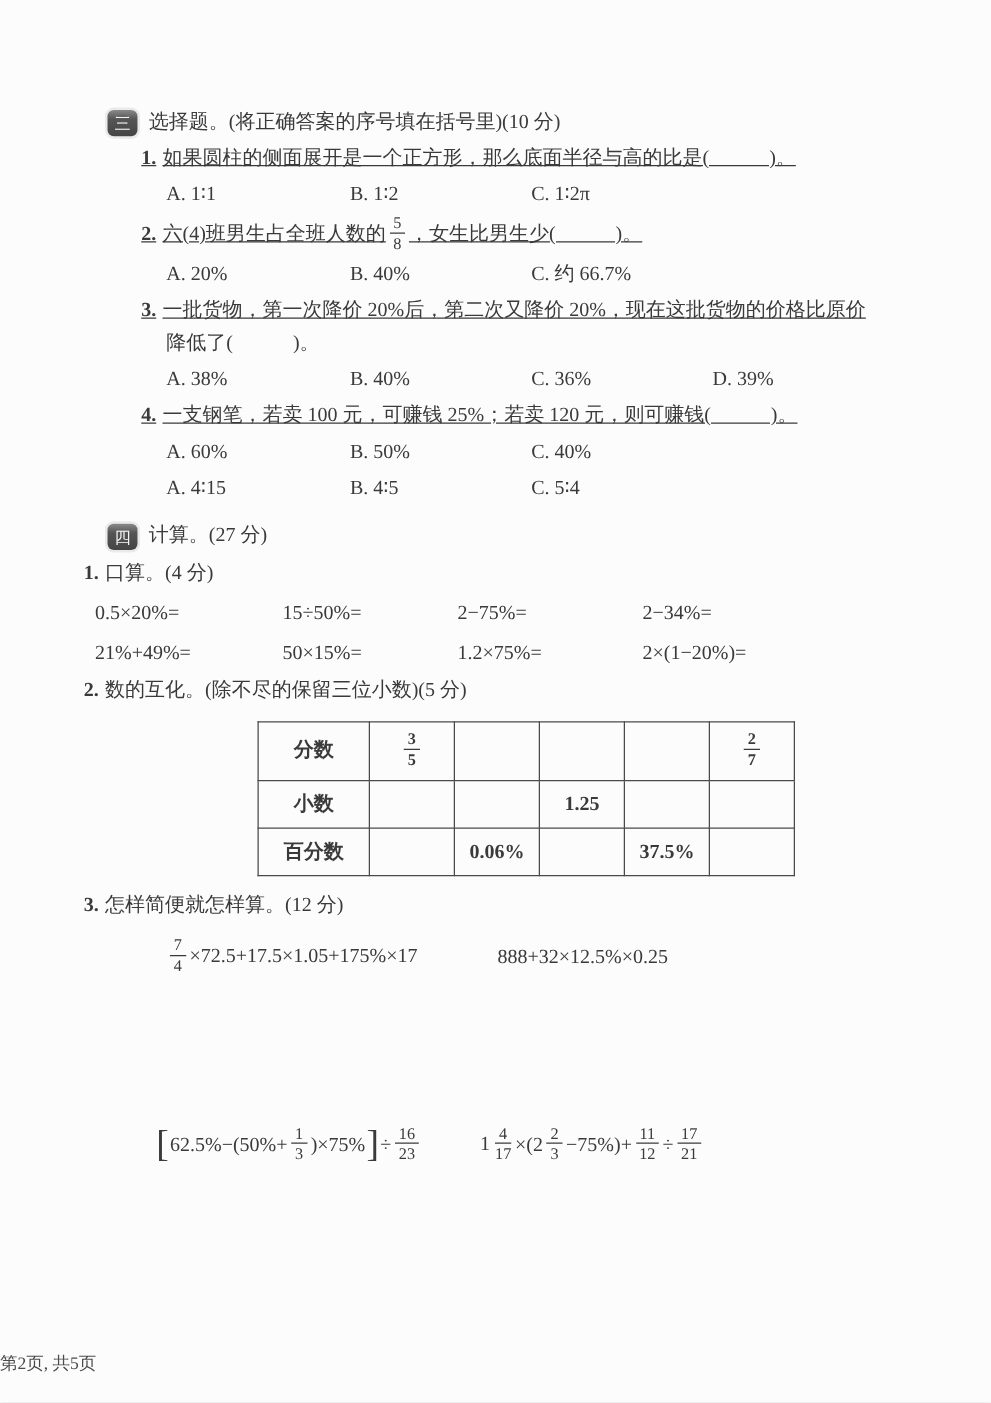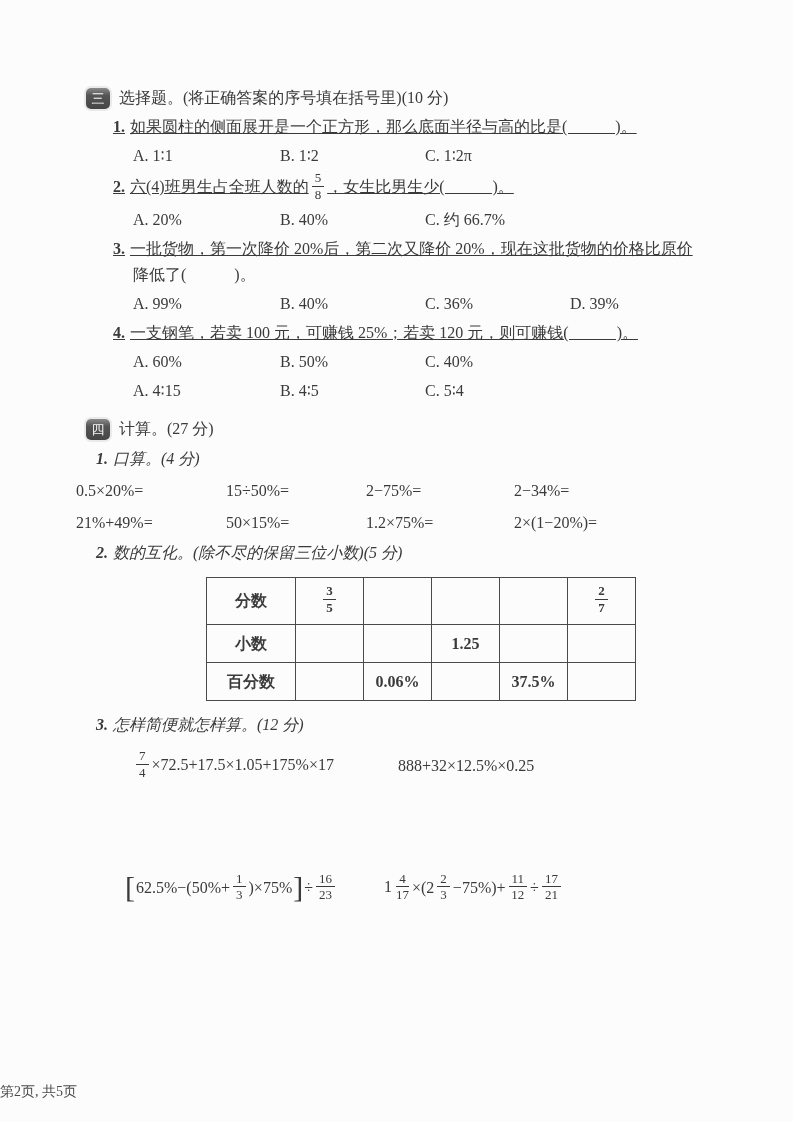--- a/index.html
+++ b/index.html
@@ -41,21 +41,21 @@
     box-shadow: 0 0 0 2px rgba(200,200,200,.35);
   }
   .q-line { margin: 5px 0 0 113px; text-decoration: underline; }
   .q-cont { margin: 2px 0 0 133px; }
   .qnum { font-weight: bold; margin-right: 5px; }
   .opts {
     display: grid;
     grid-template-columns: 147px 145px 145px 1fr;
     margin: 5px 0 5px 133px;
   }
-  .sub-title { margin: 6px 0 0 96px; font-style: italic; }
+  .sub-title { margin: 6px 0 0 67px; }
   .oral-row {
     display: grid;
     grid-template-columns: 150px 140px 148px 1fr;
     margin: 8px 0 0 76px;
   }
   .frac {
     display: inline-flex;
     flex-direction: column;
     align-items: center;
     vertical-align: middle;
@@ -76,21 +76,21 @@
     border: 1px solid #4a4a4a;
     text-align: center;
     vertical-align: middle;
     padding: 0;
   }
   .lbl-cell { width: 88px; }
   .data-cell { width: 67px; }
   .row-frac td { height: 46px; }
   .row-dec td, .row-pct td { height: 37px; }
   .sim-row1 { display: flex; align-items: center; margin-top: 14px; }
-  .sim-row2 { display: flex; align-items: center; margin-top: 92px; }
+  .sim-row2 { display: flex; align-items: center; margin-top: 120px; }
   .sim-e1 { margin-left: 133px; }
   .sim-e2 { margin-left: 64px; }
   .sim-e3 { margin-left: 124px; }
   .sim-e4 { margin-left: 46px; }
   .bracket {
     font-size: 30px;
     line-height: 0;
     vertical-align: -5px;
     font-weight: 300;
     padding: 0 1px;
@@ -133,21 +133,21 @@
     <span>A. 20%</span>
     <span>B. 40%</span>
     <span>C. 约 66.7%</span>
   </div>
 
   <div class="q-line">
     <span class="qnum">3.</span><span>一批货物，第一次降价 20%后，第二次又降价 20%，现在这批货物的价格比原价</span>
   </div>
   <div class="q-cont">降低了(　　　)。</div>
   <div class="opts">
-    <span>A. 99%</span>
+    <span>A. 38%</span>
     <span>B. 40%</span>
     <span>C. 36%</span>
     <span>D. 39%</span>
   </div>
 
   <div class="q-line">
     <span class="qnum">4.</span><span>一支钢笔，若卖 100 元，可赚钱 25%；若卖 120 元，则可赚钱(　　　)。</span>
   </div>
   <div class="opts">
     <span>A. 60%</span>

